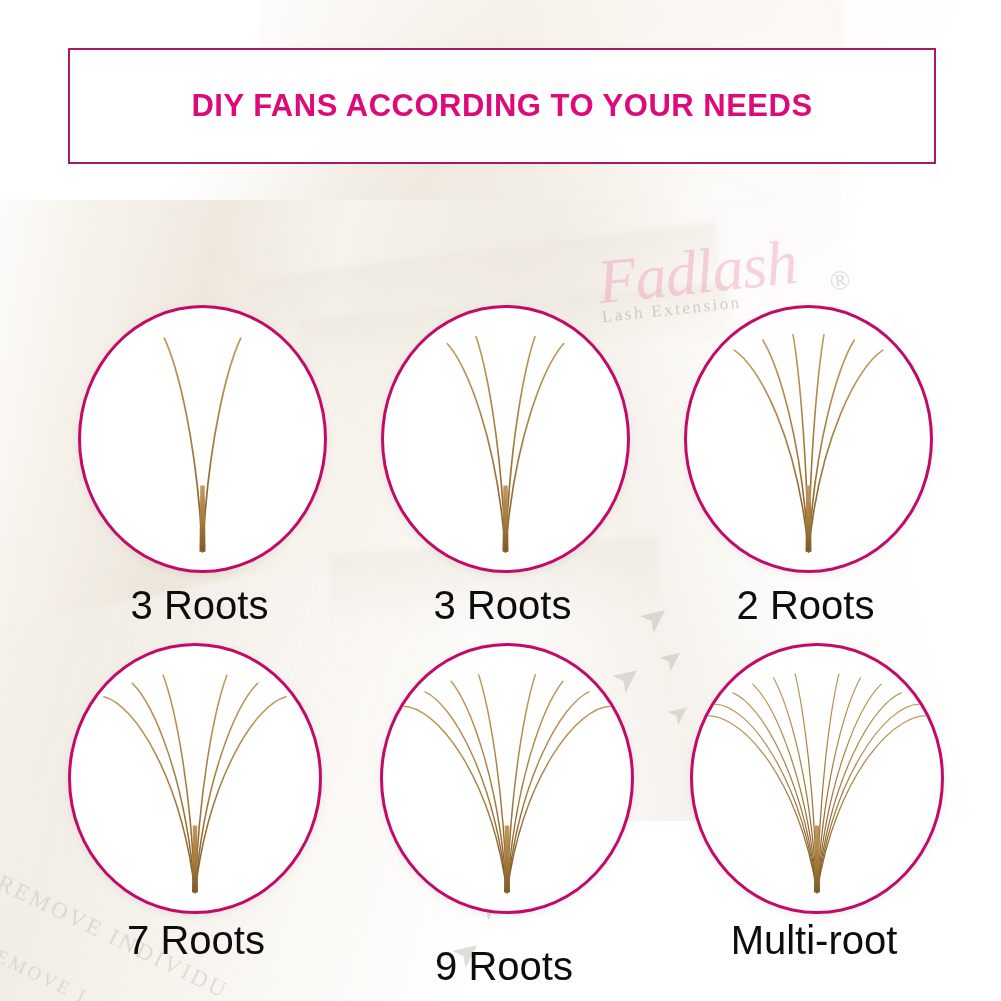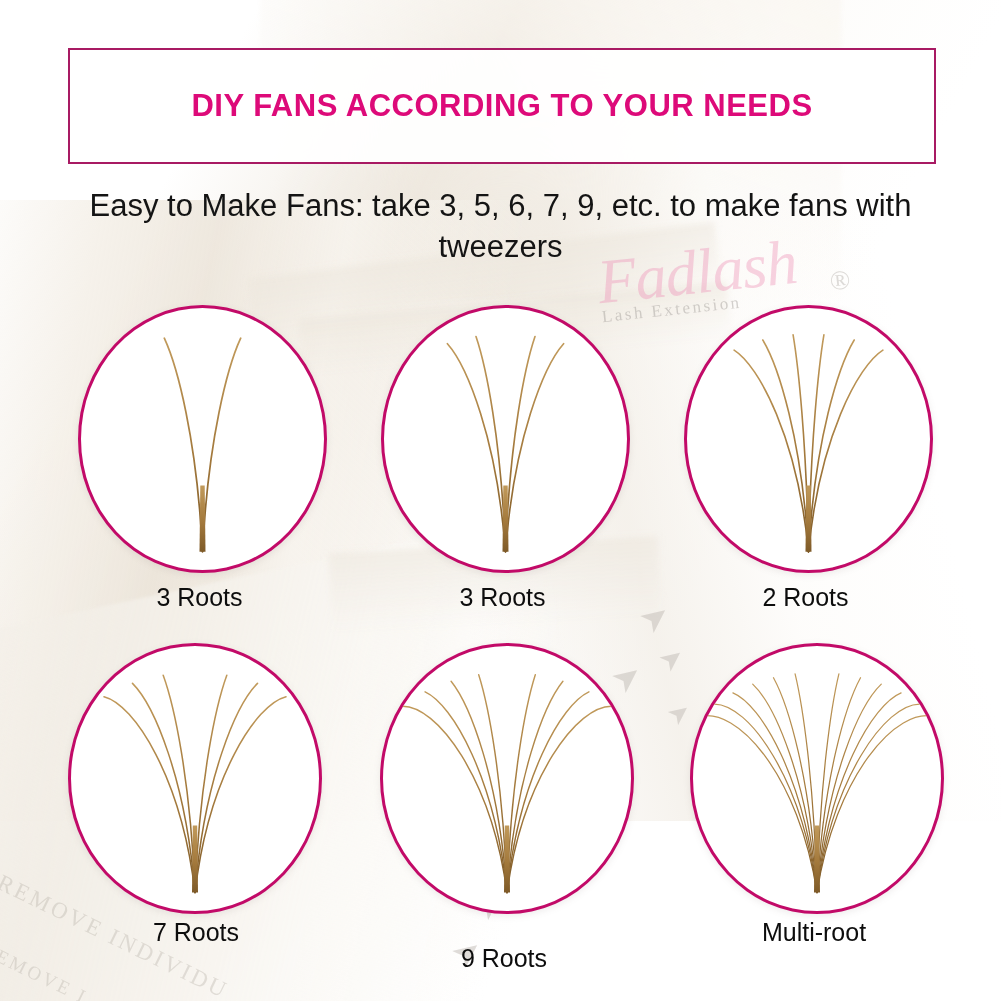--- a/index.html
+++ b/index.html
@@ -138,21 +138,21 @@
     border-radius:50%;
     background:#ffffff;
     box-shadow:0 2px 7px rgba(120,110,110,.13);
     overflow:hidden;
   }
   .circle svg{display:block;width:100%;height:100%;}
   .cap{
     position:absolute;
     text-align:center;
     font-family:"Liberation Sans", sans-serif;
-    font-size:25px;
+    font-size:40px;
     color:#0d0d0d;
     white-space:nowrap;
     z-index:4;
   }
 </style>
 </head>
 <body>
 
 <div id="page">
 
@@ -180,21 +180,20 @@
   <div class="watermark">
     <div class="wm-main">Fadlash</div>
     <div class="wm-sub">Lash Extension</div>
     <div class="wm-reg">®</div>
   </div>
 
   <div class="title-box">
     <div class="title-text">DIY FANS ACCORDING TO YOUR NEEDS</div>
   </div>
 
-  <div class="subtitle">Easy to Make Fans: take 3, 5, 6, 7, 9, etc. to make fans with tweezers</div>
 
   <div class="cell">
     <div class="circle" id="c0" style="left:78px;top:305px;width:243px;height:262px;">
         <svg viewBox="0 0 243 262" preserveAspectRatio="none">
           <defs>
             <linearGradient id="lgfan-3-roots" x1="0" y1="1" x2="0" y2="0">
               <stop offset="0" stop-color="#7E5A28"></stop>
               <stop offset="0.45" stop-color="#A3793C"></stop>
               <stop offset="1" stop-color="#C19A5B"></stop>
             </linearGradient>

